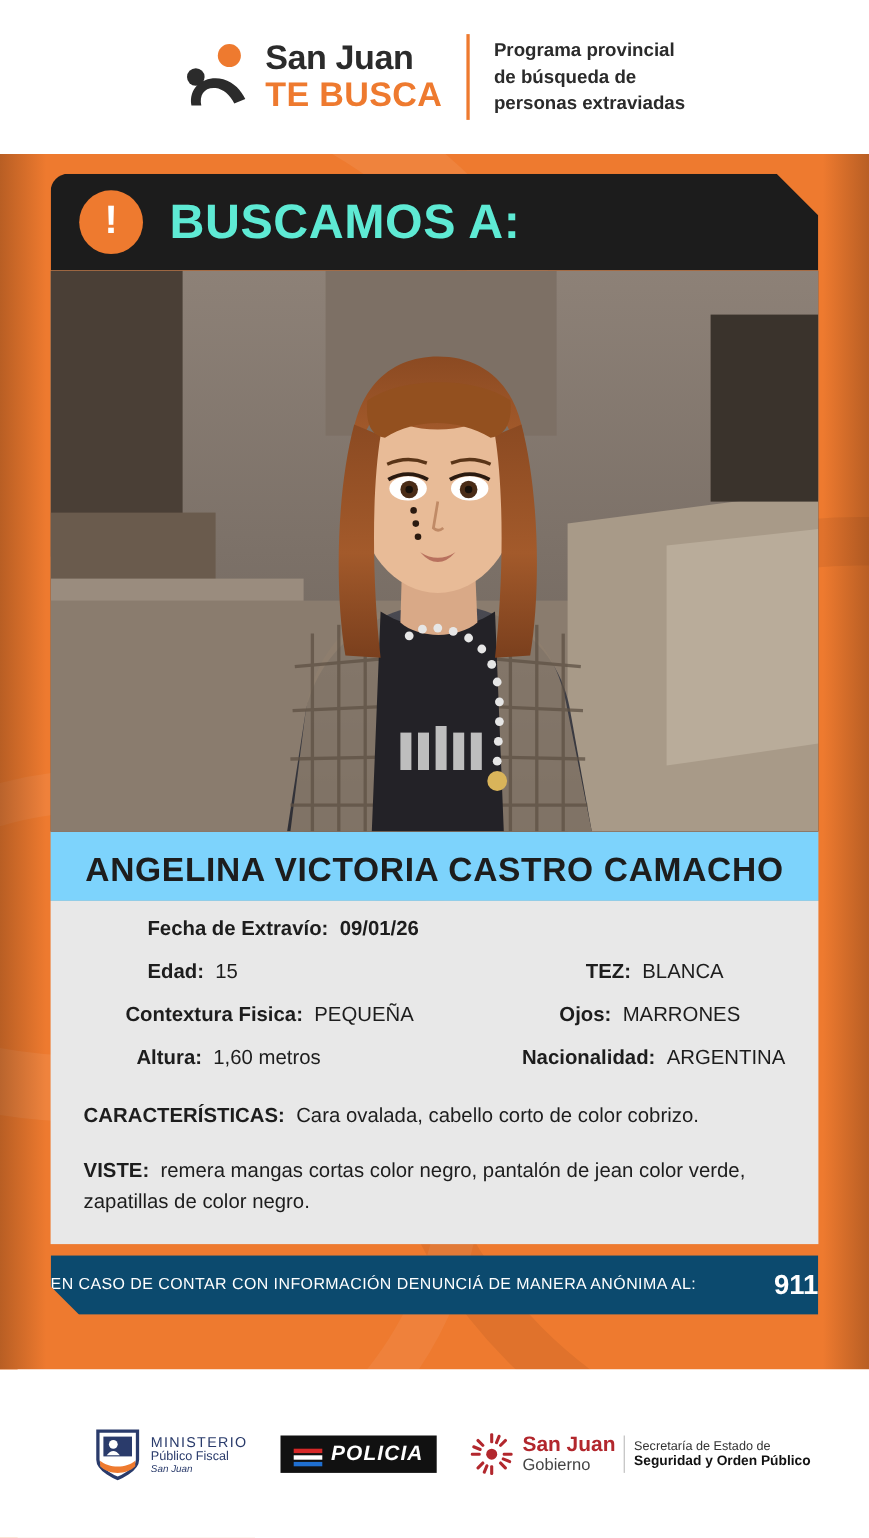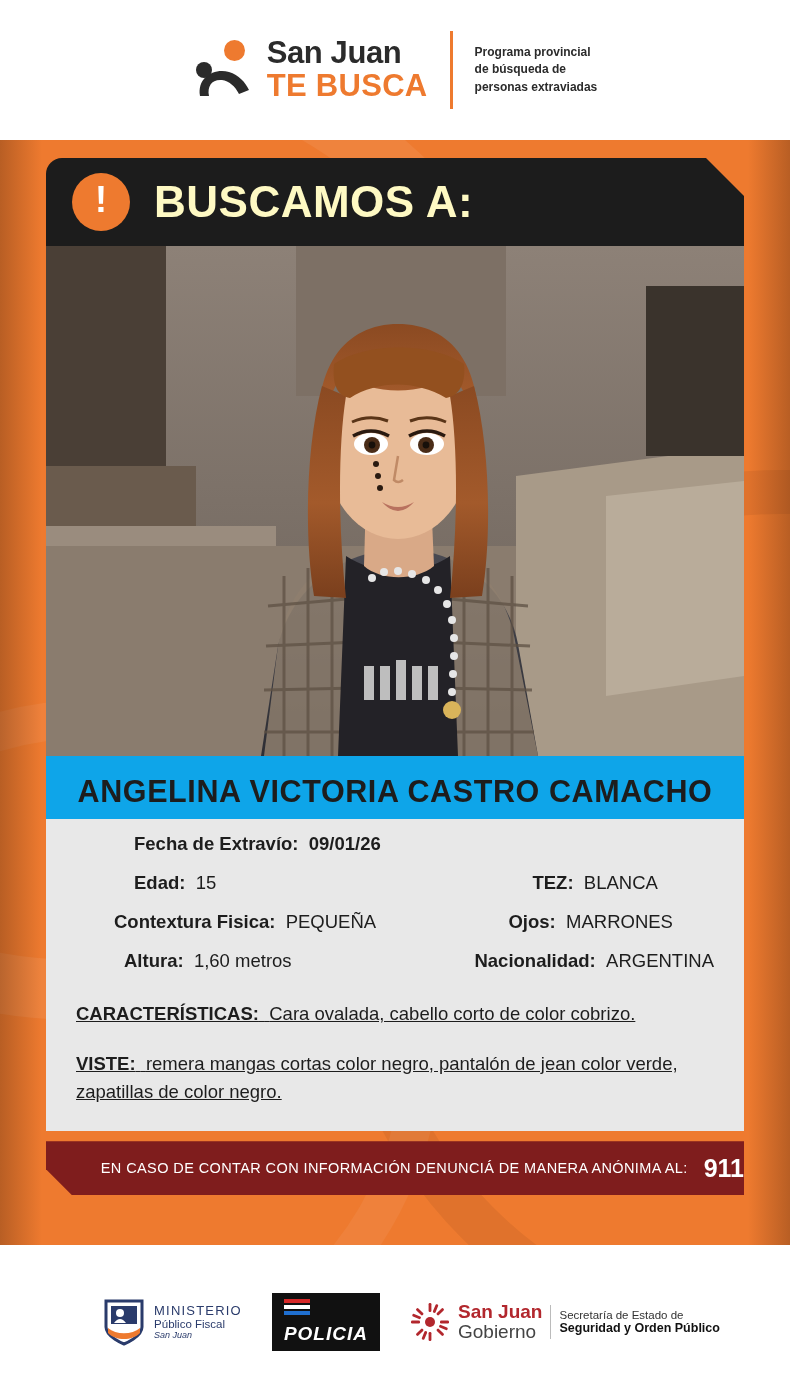--- a/index.html
+++ b/index.html
@@ -34,21 +34,21 @@
   .logo-text .l1 {
     font-size:31px; font-weight:bold; color:#2b2b2b; line-height:1.05;
     letter-spacing:-0.4px;
   }
   .logo-text .l2 {
     font-size:31px; font-weight:bold; color:#ee7a2f; line-height:1.05;
     letter-spacing:0.3px;
   }
   .divider-v { width:3px; height:78px; background:#ee7a2f; }
   .header-tag {
-    font-size:12px; font-weight:bold; color:#2b2b2b; line-height:1.42;
+    font-size:17px; font-weight:bold; color:#2b2b2b; line-height:1.42;
   }
 
   
   .orange-band {
     position:absolute; left:0; top:140px; width:790px; height:1105px;
     background:#ee7a2f;
     overflow:hidden;
   }
   .orange-band .arc1 {
     position:absolute; width:1000px; height:1000px; border-radius:50%;
@@ -86,61 +86,61 @@
     display:flex; align-items:center; padding-left:26px; gap:24px;
     clip-path: polygon(0 0, calc(100% - 38px) 0, 100% 38px, 100% 100%, 0 100%);
   }
   .excl {
     width:58px; height:58px; border-radius:50%; background:#ee7a2f;
     display:flex; align-items:center; justify-content:center;
     color:#fff; font-size:36px; font-weight:bold; line-height:1;
     padding-bottom:4px;
   }
   .banner-title {
-    color:#fef9c3; font-size:44px; font-weight:bold; letter-spacing:0.5px;
+    color:#5eead4; font-size:44px; font-weight:bold; letter-spacing:0.5px;
   }
 
   
   .photo {
     width:698px; height:510px; position:relative; overflow:hidden;
     background:#6d6257;
   }
   .photo svg { display:block; }
 
   
   .namebar {
-    background:#0ea5e9; padding:18px 0 10px 0; text-align:center;
+    background:#7dd3fc; padding:18px 0 10px 0; text-align:center;
   }
   .namebar .nm {
     font-size:30.5px; font-weight:bold; color:#1d1d1d; letter-spacing:0.6px;
   }
 
   
   .details {
     background:#e8e8e8; padding:8px 30px 26px 30px;
   }
   .grid {
     display:grid; grid-template-columns:1fr; row-gap:17px;
     padding:6px 0 6px 0;
   }
   .f { font-size:18.5px; color:#1d1d1d; }
   .f b { font-weight:bold; }
   .c-left { padding-left:58px; }
   .c-right { padding-left:10px; text-align:left; }
   .row-full { grid-column:1 / span 2; padding-left:58px; }
   .para {
-    font-size:18.5px; color:#1d1d1d; line-height:1.5; margin-top:22px;text-decoration:underline;
+    font-size:18.5px; color:#1d1d1d; line-height:1.5; margin-top:22px;
   }
   .para b { font-weight:bold; }
 
   
   .footerstrip {
     margin-top:10px;
-    background:#7f1d1d; height:54px;
-    display:flex; align-items:center; justify-content:flex-end;
+    background:#0c4a6e; height:54px;
+    display:flex; align-items:center; justify-content:space-between;
     clip-path: polygon(0 0, 100% 0, 100% 100%, 26px 100%, 0 calc(100% - 26px));
     border-bottom-right-radius:0;
   }
   .footerstrip .t {
     color:#ffffff; font-size:14.5px; letter-spacing:0.4px;
   }
   .footerstrip .n {
     color:#ffffff; font-size:25px; font-weight:bold; margin-left:16px;
     vertical-align:middle;
   }
@@ -149,30 +149,30 @@
   .bottom {
     position:absolute; left:16px; top:1245px; width:790px; height:153px;
     background:#ffffff; display:flex; align-items:center;
     justify-content:center; gap:30px; z-index:5;
   }
   .blogo { display:flex; align-items:center; gap:8px; }
   .mpf-txt .a { font-size:13px; letter-spacing:1.2px; color:#2a3b6b; }
   .mpf-txt .b { font-size:11.5px; color:#2a3b6b; }
   .mpf-txt .c { font-size:9px; color:#2a3b6b; font-style:italic; }
   .pol-box {
-    background:#111; padding:6px 12px; display:flex; align-items:flex-start; gap:8px;flex-direction:column;
+    background:#111; padding:6px 12px; display:flex; align-items:flex-end; gap:8px;
   }
   .pol-box .stripes { display:flex; flex-direction:column; gap:2px; }
   .pol-box .stripes i { display:block; width:26px; height:4px; }
   .pol-txt {
     color:#fff; font-style:italic; font-weight:bold; font-size:19px;
     letter-spacing:1px;
   }
   .sj-txt .a { font-size:19px; font-weight:bold; color:#b2272d; line-height:1.05;}
-  .sj-txt .b { font-size:19px; color:#444; line-height:1.05; }
+  .sj-txt .b { font-size:15px; color:#444; line-height:1.05; }
   .sep-v { width:1px; height:34px; background:#bbb; }
   .sec-txt .a { font-size:11.5px; color:#333; }
   .sec-txt .b { font-size:12.5px; color:#111; font-weight:bold; }
 </style>
 </head>
 <body>
 
 <div class="header">
   <div class="logo-block">
     <div class="logo-mark">

